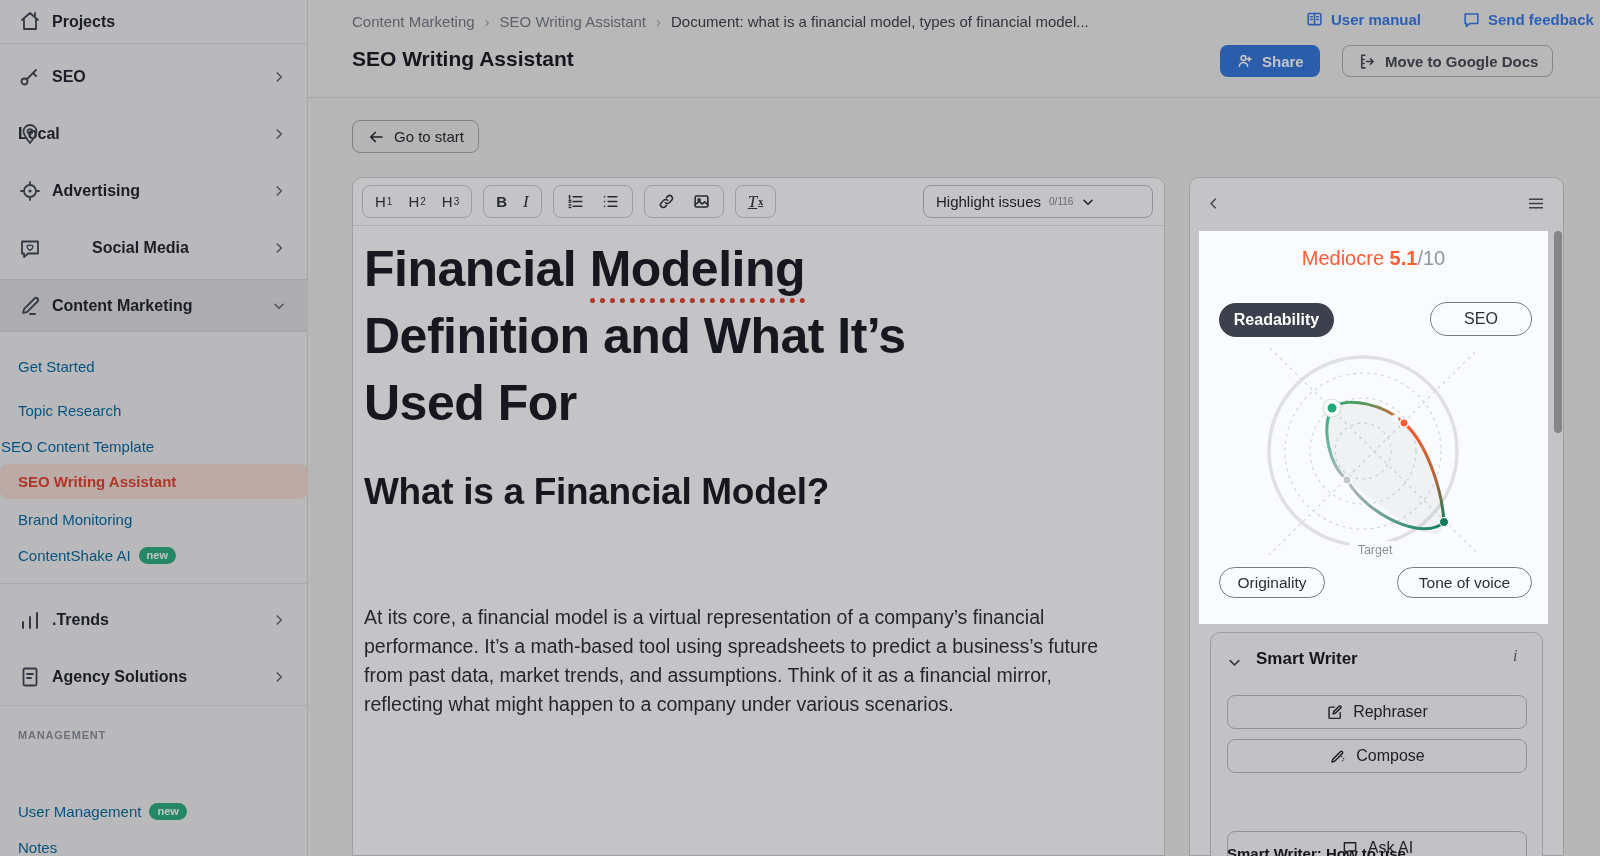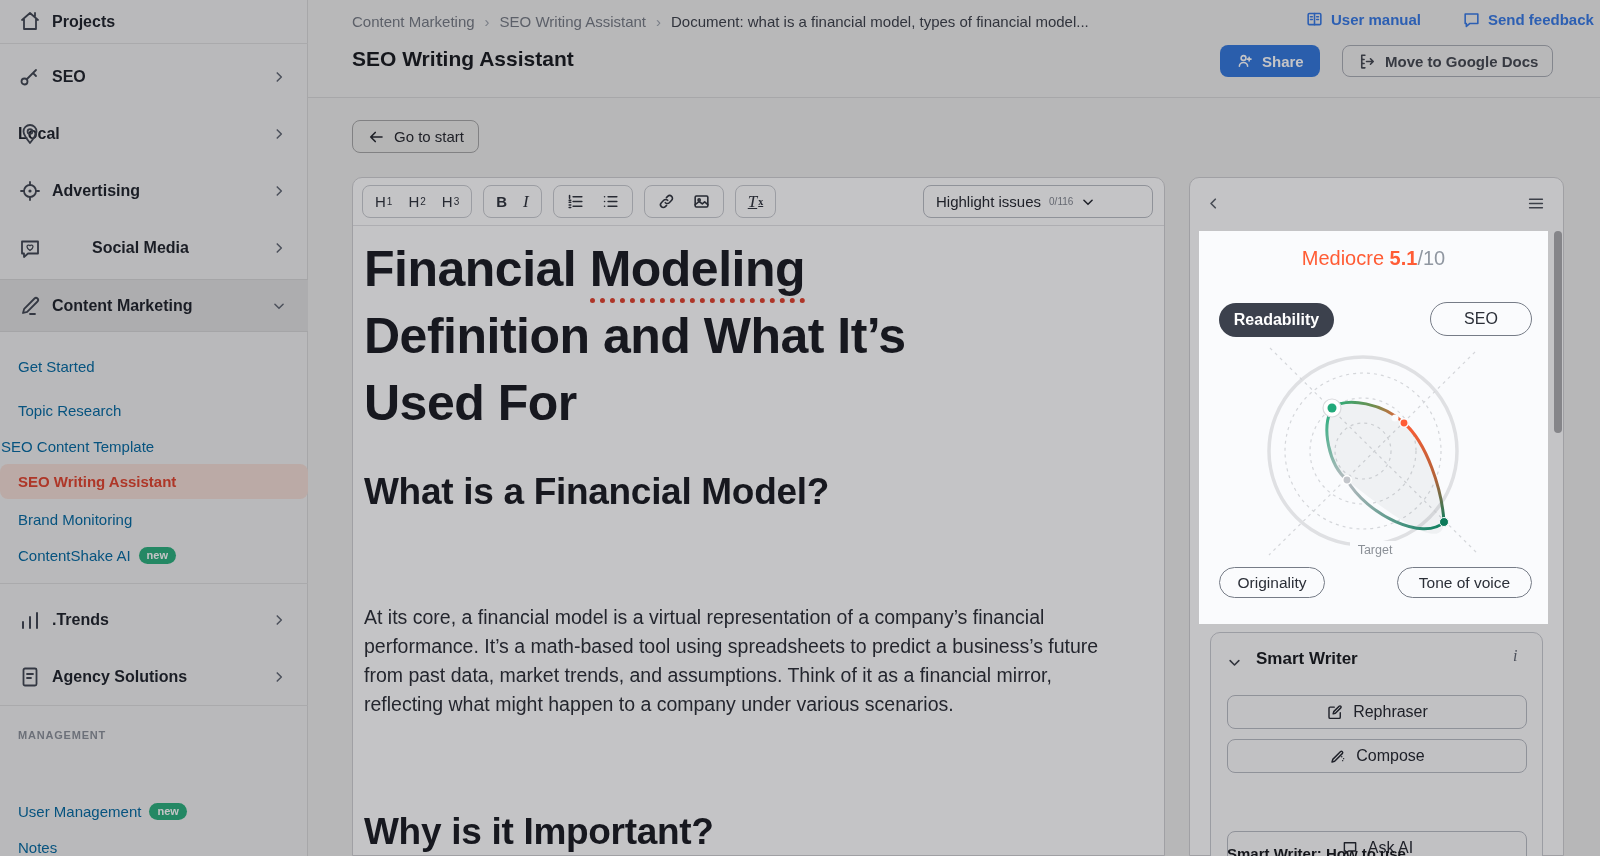--- a/index.html
+++ b/index.html
@@ -358,21 +358,20 @@
   </div>
 
   <div class="doc doc-h1" style="top:58px;"><span>Financial </span><span class="flagged">Modeling</span></div>
   <div class="doc doc-h1" style="top:125px;">Definition and What It’s</div>
   <div class="doc doc-h1" style="top:192px;">Used For</div>
 
   <div class="doc doc-h2" style="top:293px;">What is a Financial Model?</div>
 
   <div class="doc doc-p" style="top:425px;">At its core, a financial model is a virtual representation of a company’s financial performance. It’s a math-based tool using spreadsheets to predict a business’s future from past data, market trends, and assumptions. Think of it as a financial mirror, reflecting what might happen to a company under various scenarios.</div>
 
-  <div class="doc doc-h2" style="top:633px;">Why is it Important?</div>
 </div>
 
 <div id="right-panel" class="abs">
   <div class="abs" style="left:15px;top:17px;">
     <svg viewBox="0 0 24 24" width="17" height="17" class="ic" style="stroke:#5b6169;stroke-width:2.4;">
         <path d="M14.5 6 l-6 6 6 6"></path>
       </svg>
   </div>
   <div class="abs" style="left:335px;top:17px;">
     <svg viewBox="0 0 24 24" width="22" height="17" class="ic" style="stroke:#4a4f58;stroke-width:2.2;">

